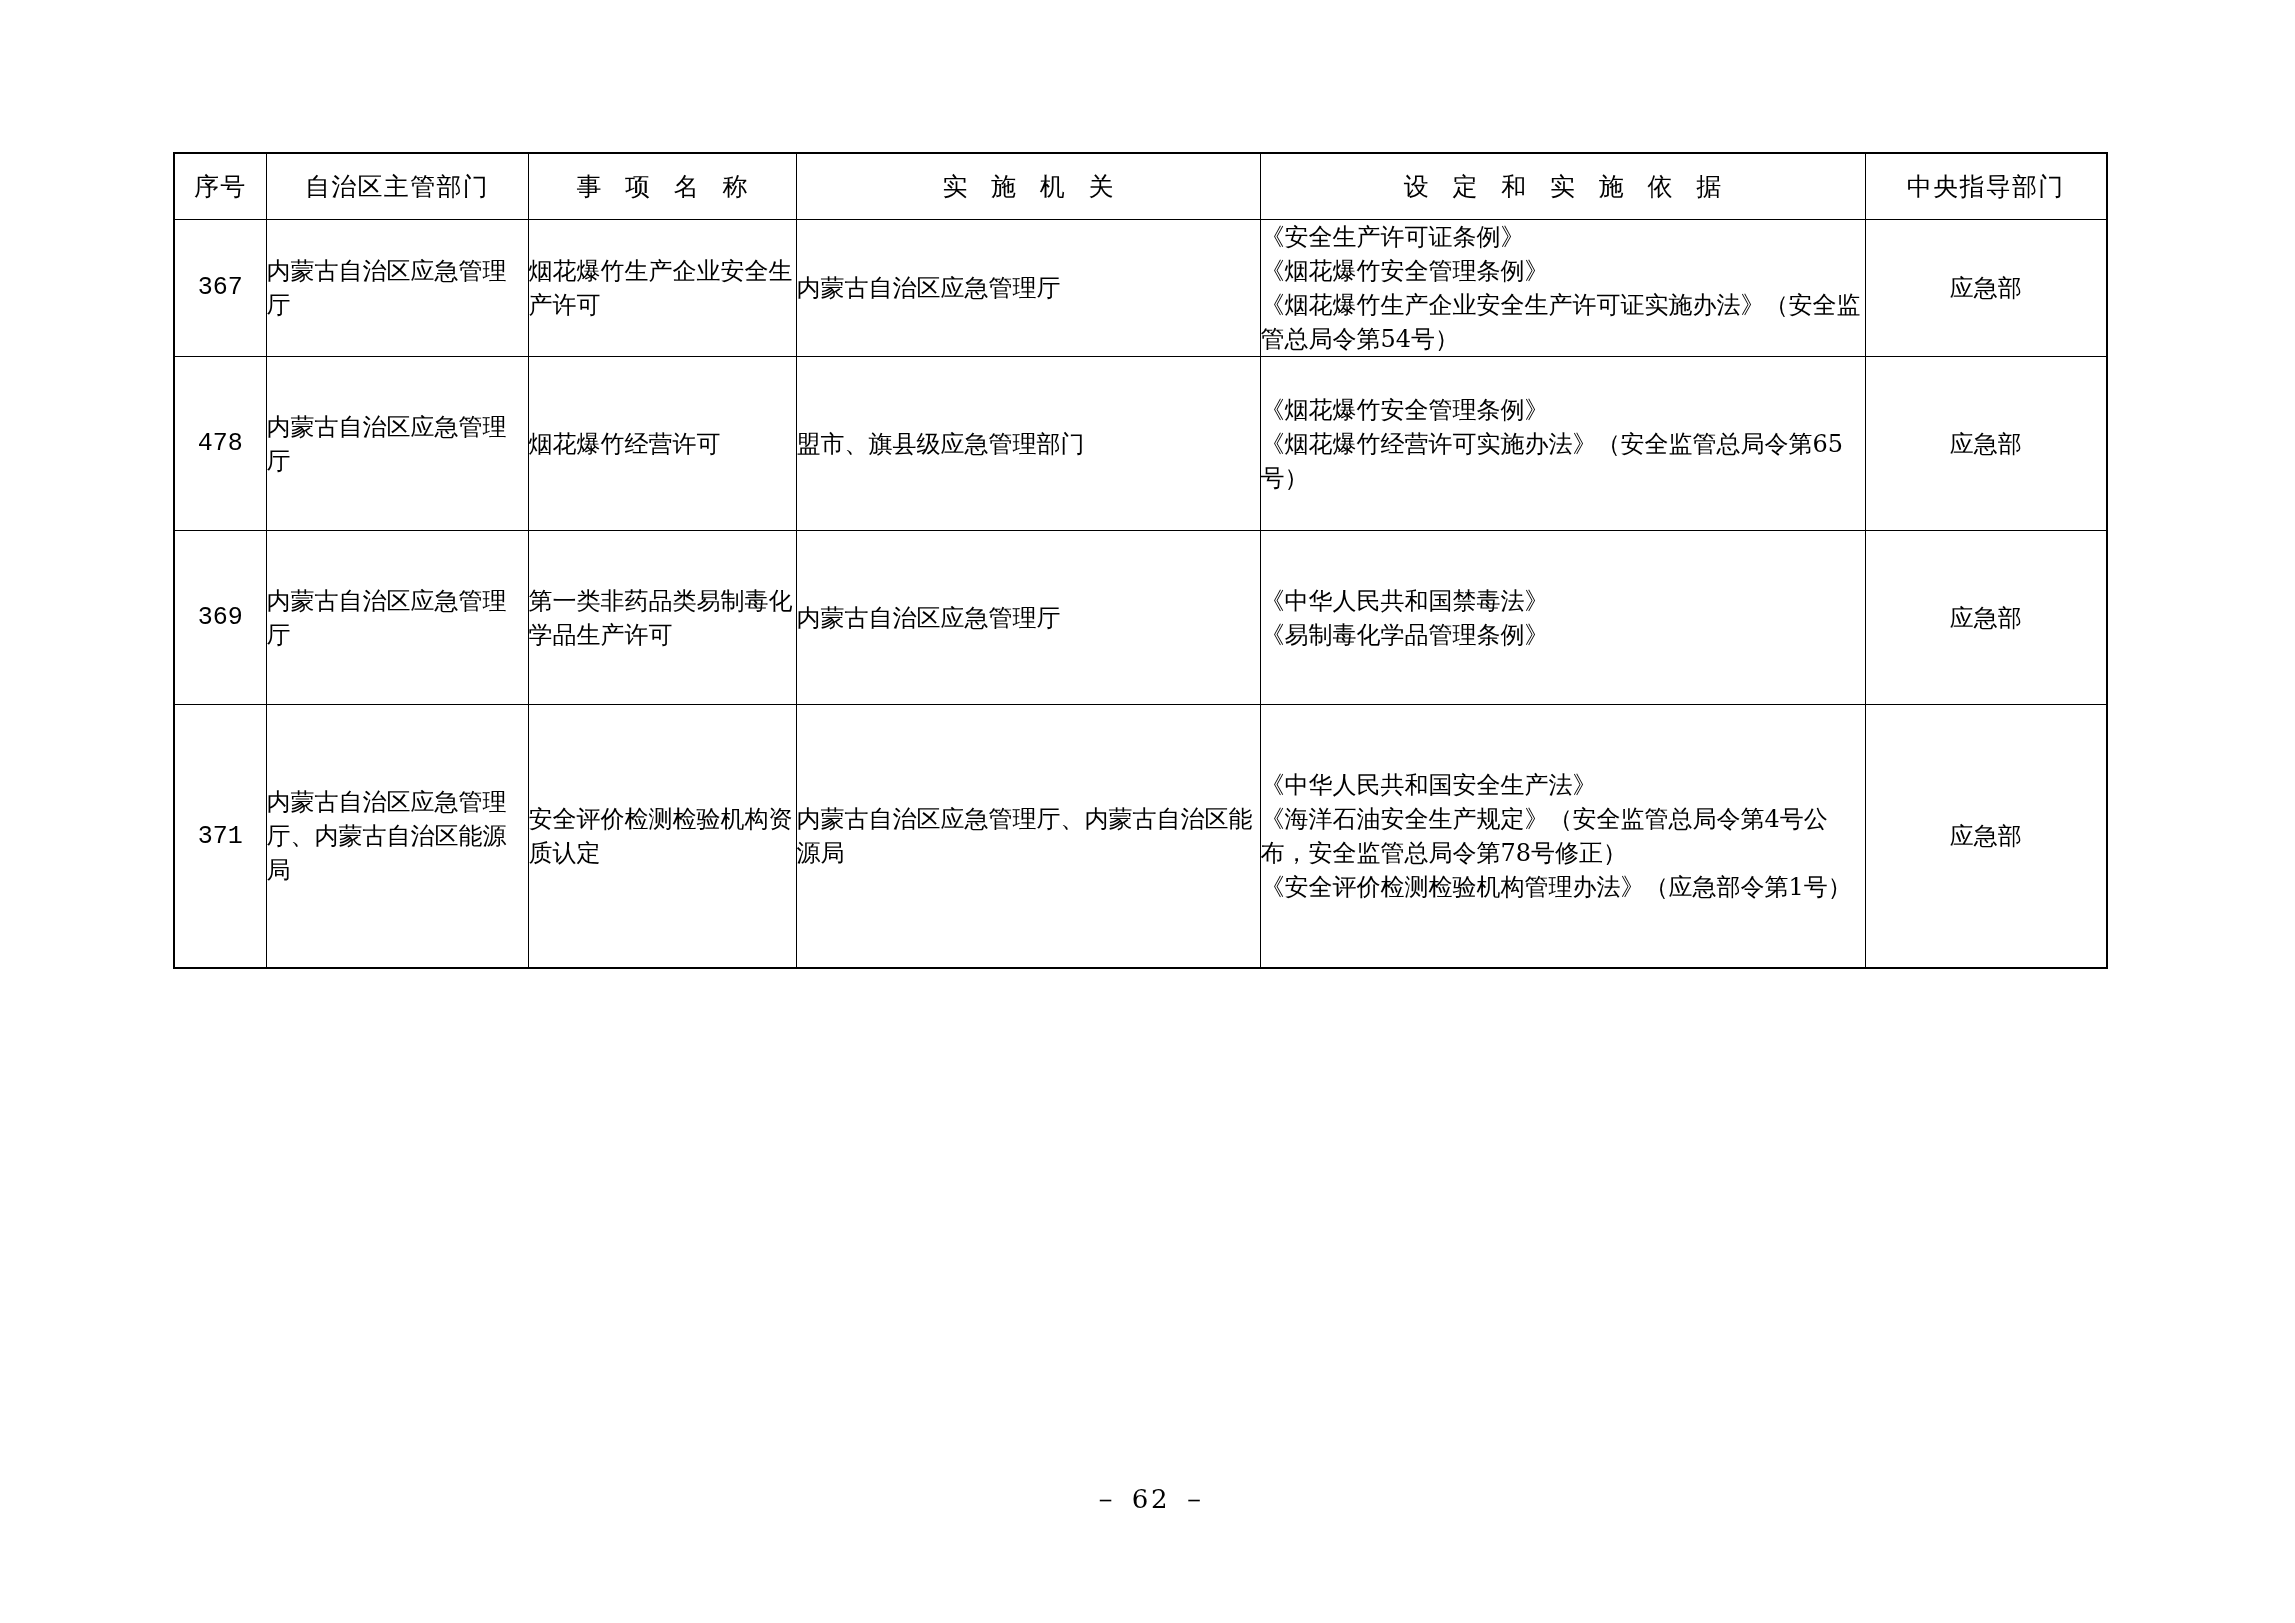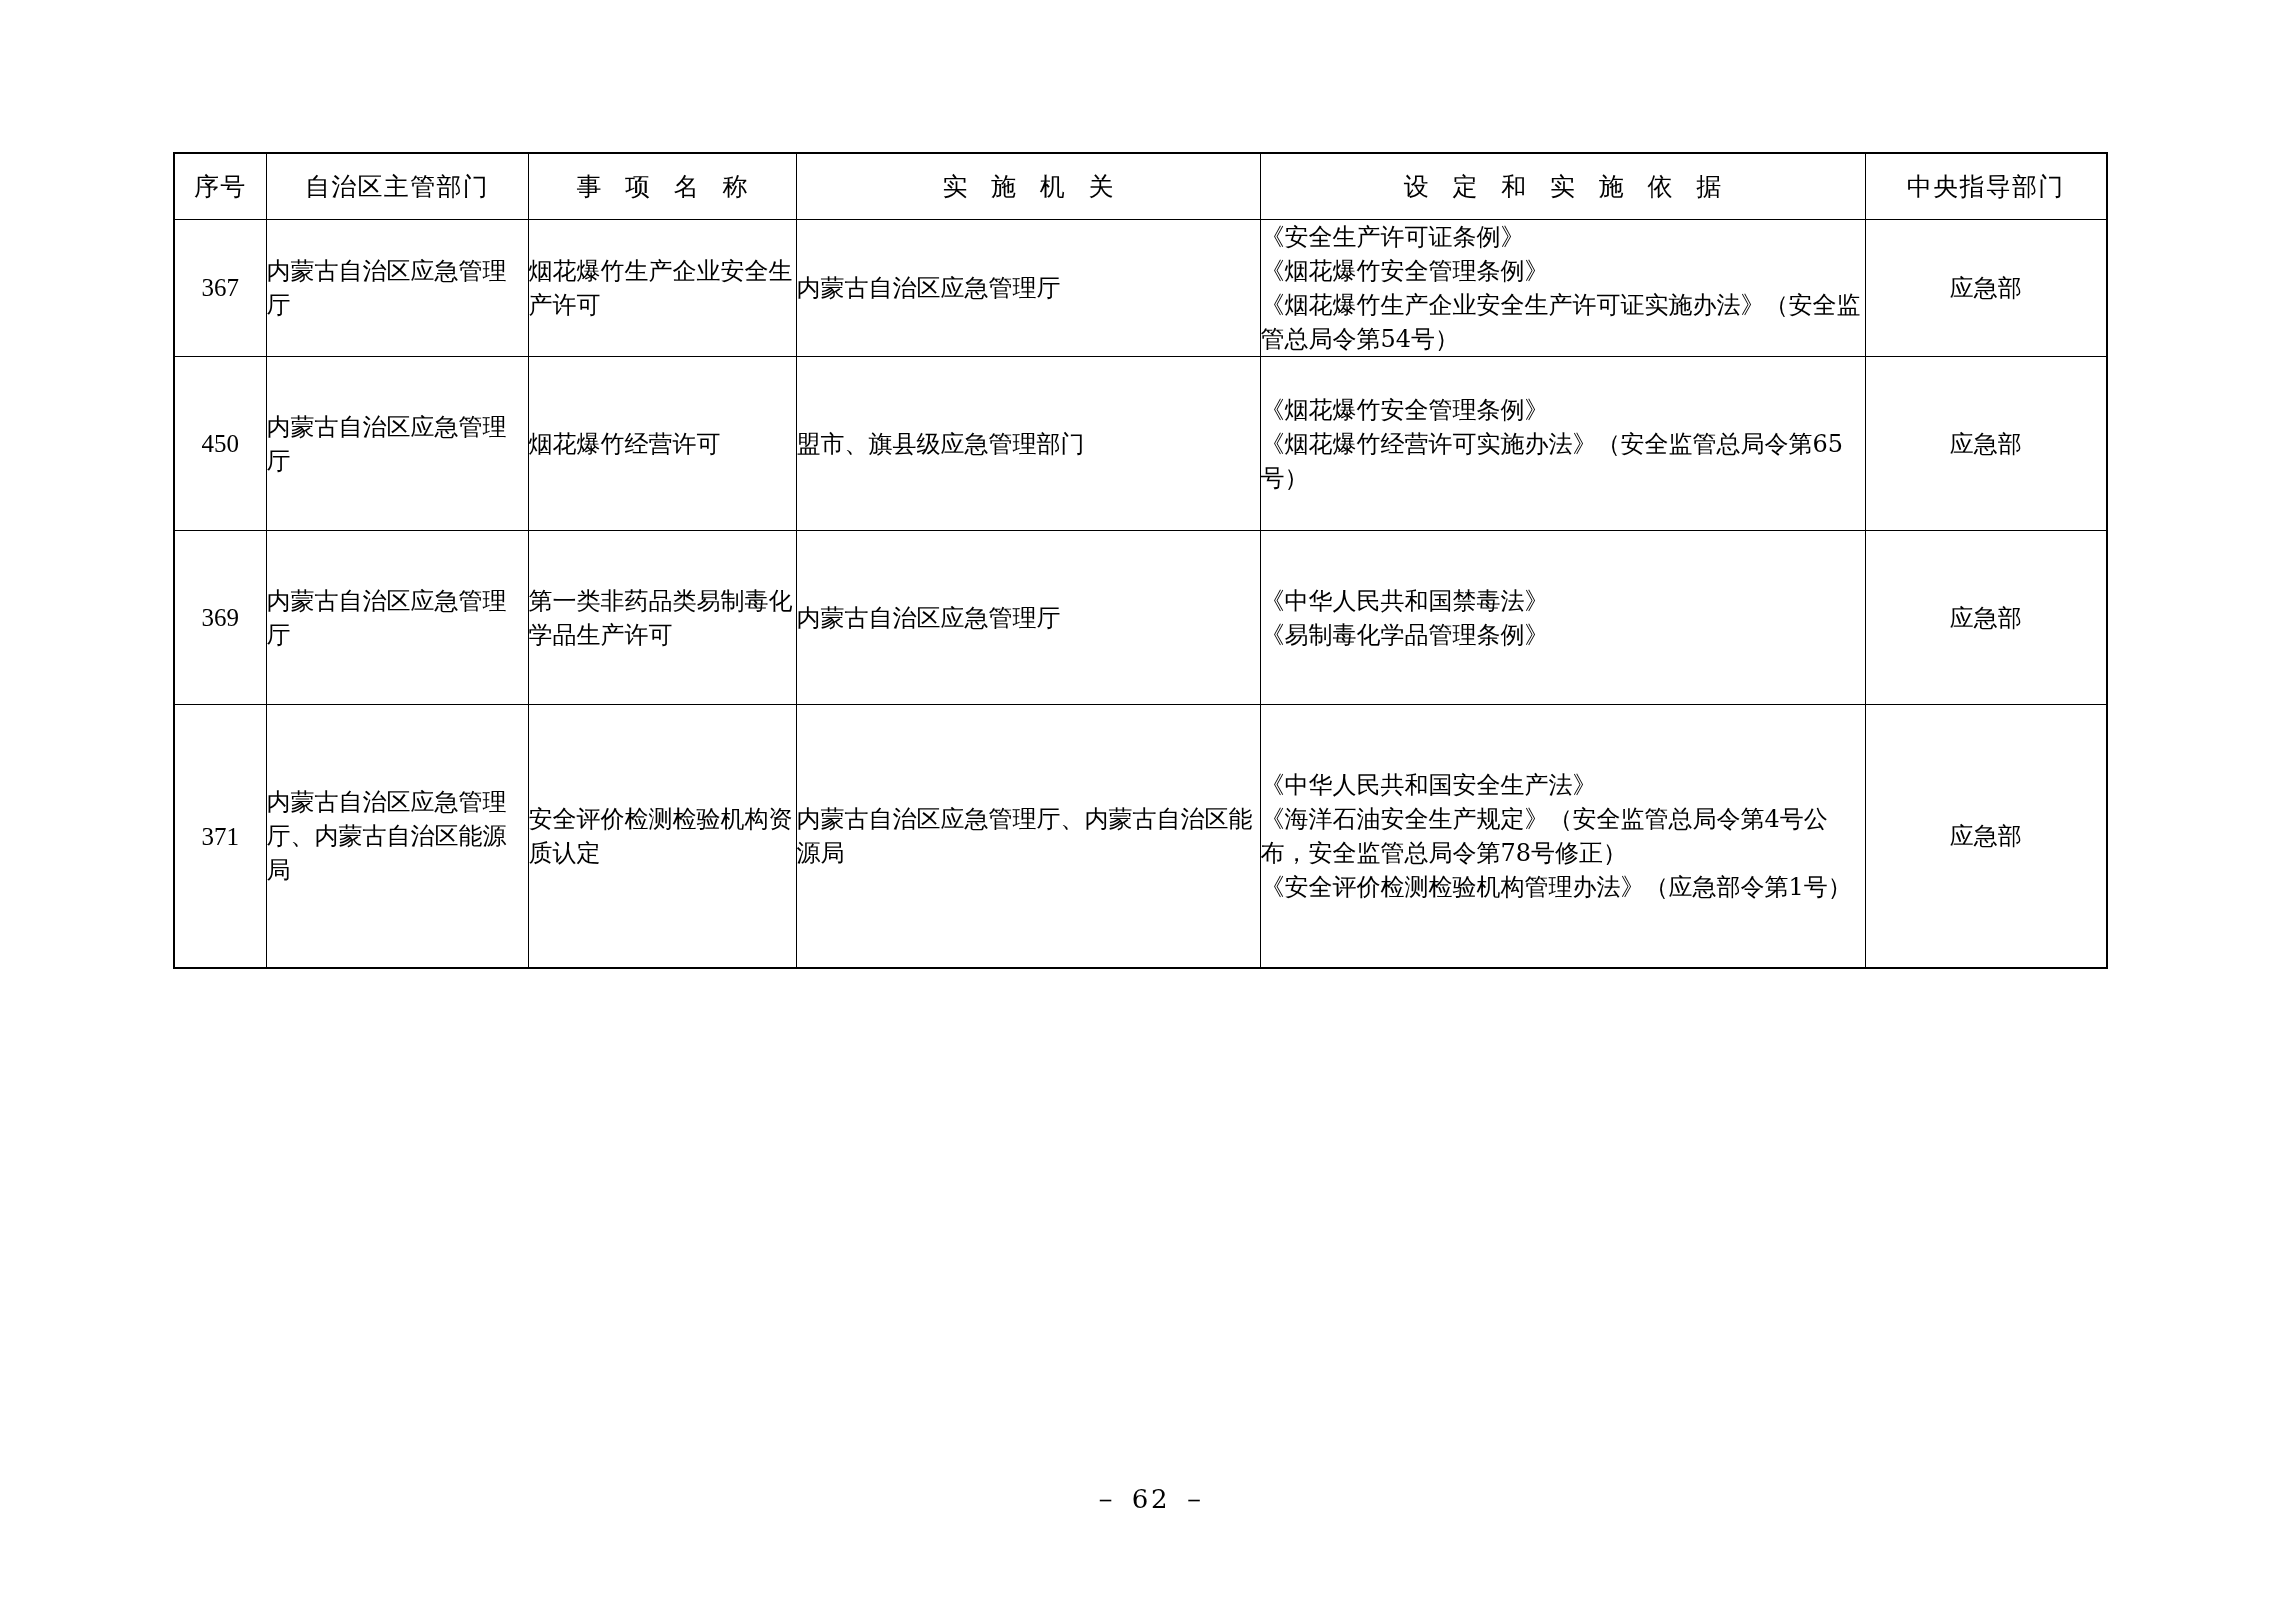--- a/index.html
+++ b/index.html
@@ -50,21 +50,21 @@
   thead td.wide-space {
     letter-spacing: 7.9px;
     text-indent: 7.9px;
   }
   tbody td {
     font-size: 24px;
     line-height: 1.42;
   }
   td.seq {
     text-align: center;
-    font-family: Liberation Serif, serif;
+    font-family: Liberation Mono, monospace;
     font-size: 25px;
   }
   td.cell-text {
     padding: 6.5px 3.9px 6.5px 5.2px;
   }
   td.center {
     text-align: center;
   }
   
   tr.r0 td { height: 134px; margin-left: 25px; }
@@ -114,21 +114,21 @@
         <td class="seq">367</td>
         <td class="cell-text">内蒙古自治区应急管理厅</td>
         <td class="cell-text">烟花爆竹生产企业安全生产许可</td>
         <td class="cell-text">内蒙古自治区应急管理厅</td>
         <td class="cell-text" style="white-space:pre-line">《安全生产许可证条例》
 《烟花爆竹安全管理条例》
 《烟花爆竹生产企业安全生产许可证实施办法》（安全监管总局令第54号）</td>
         <td class="center">应急部</td>
       </tr>
       <tr class="r1">
-        <td class="seq">450</td>
+        <td class="seq">478</td>
         <td class="cell-text">内蒙古自治区应急管理厅</td>
         <td class="cell-text">烟花爆竹经营许可</td>
         <td class="cell-text">盟市、旗县级应急管理部门</td>
         <td class="cell-text" style="white-space:pre-line">《烟花爆竹安全管理条例》
 《烟花爆竹经营许可实施办法》（安全监管总局令第65号）</td>
         <td class="center">应急部</td>
       </tr>
       <tr class="r2">
         <td class="seq">369</td>
         <td class="cell-text">内蒙古自治区应急管理厅</td>

